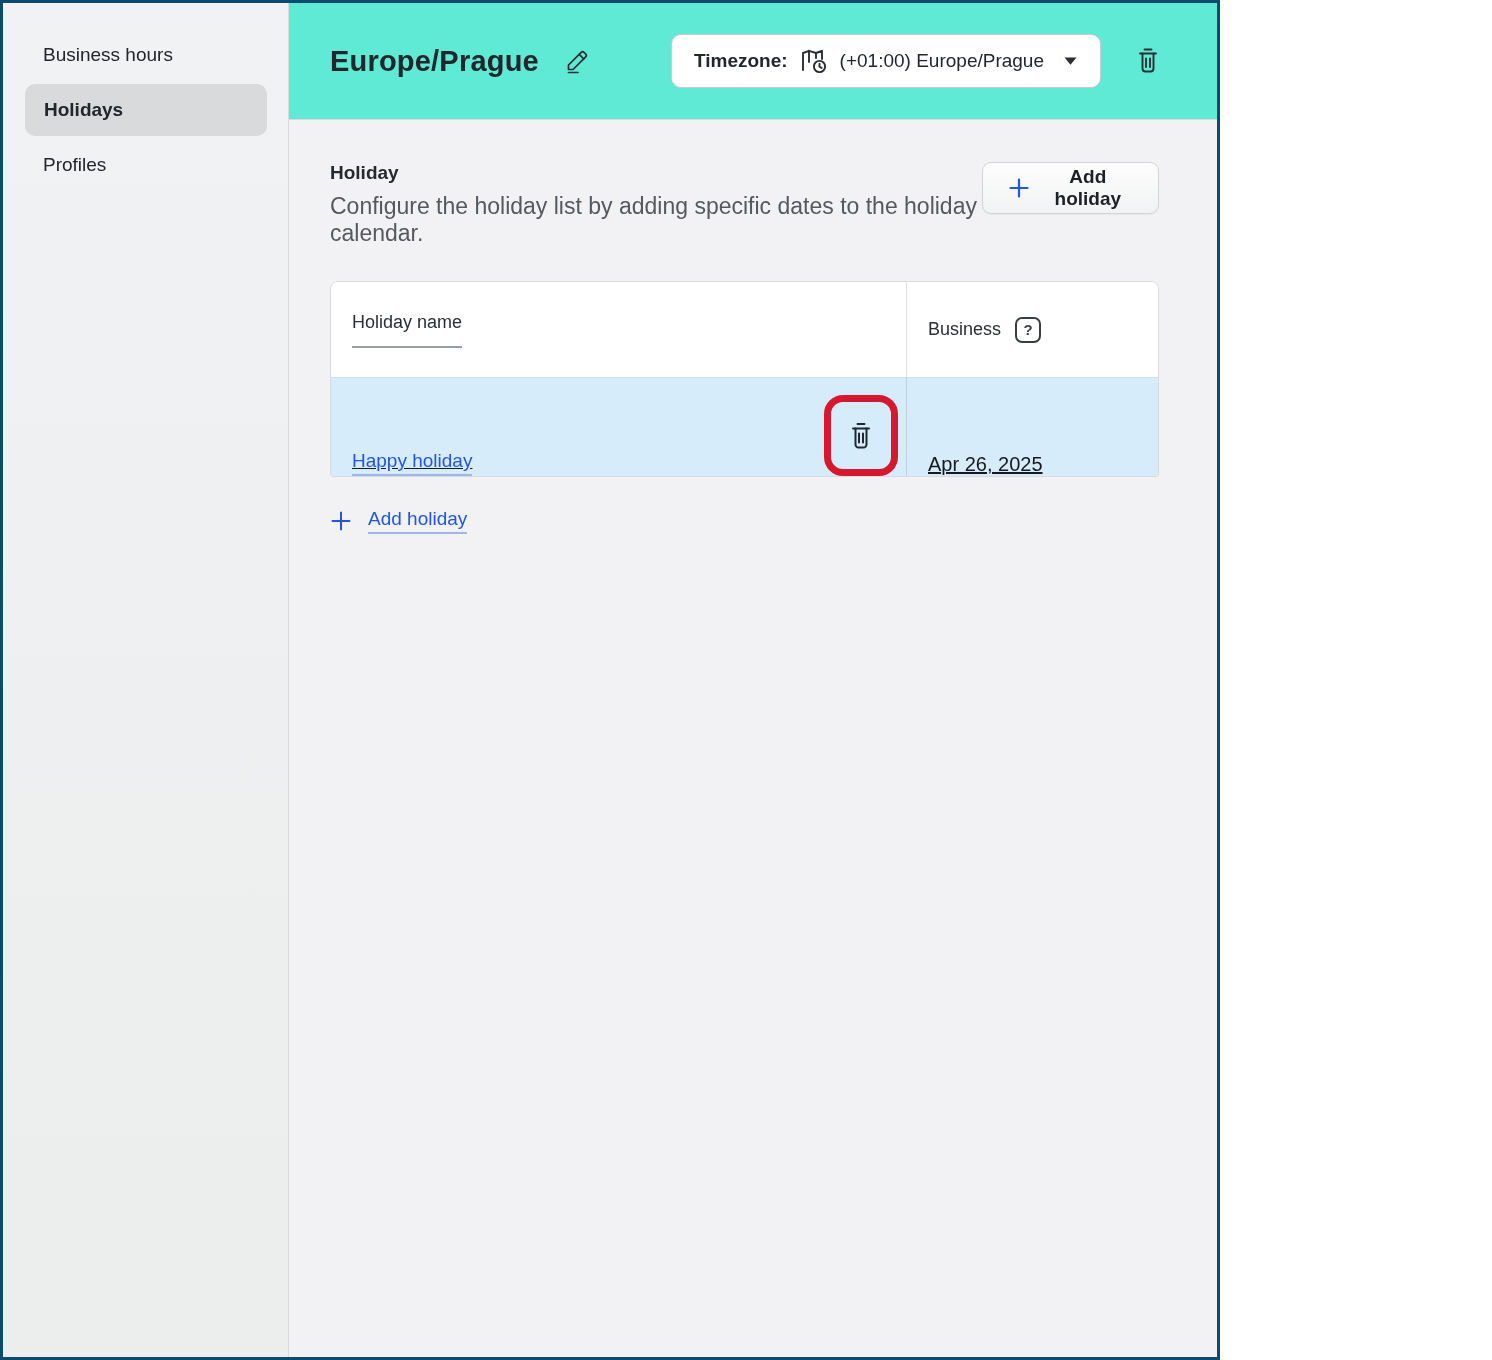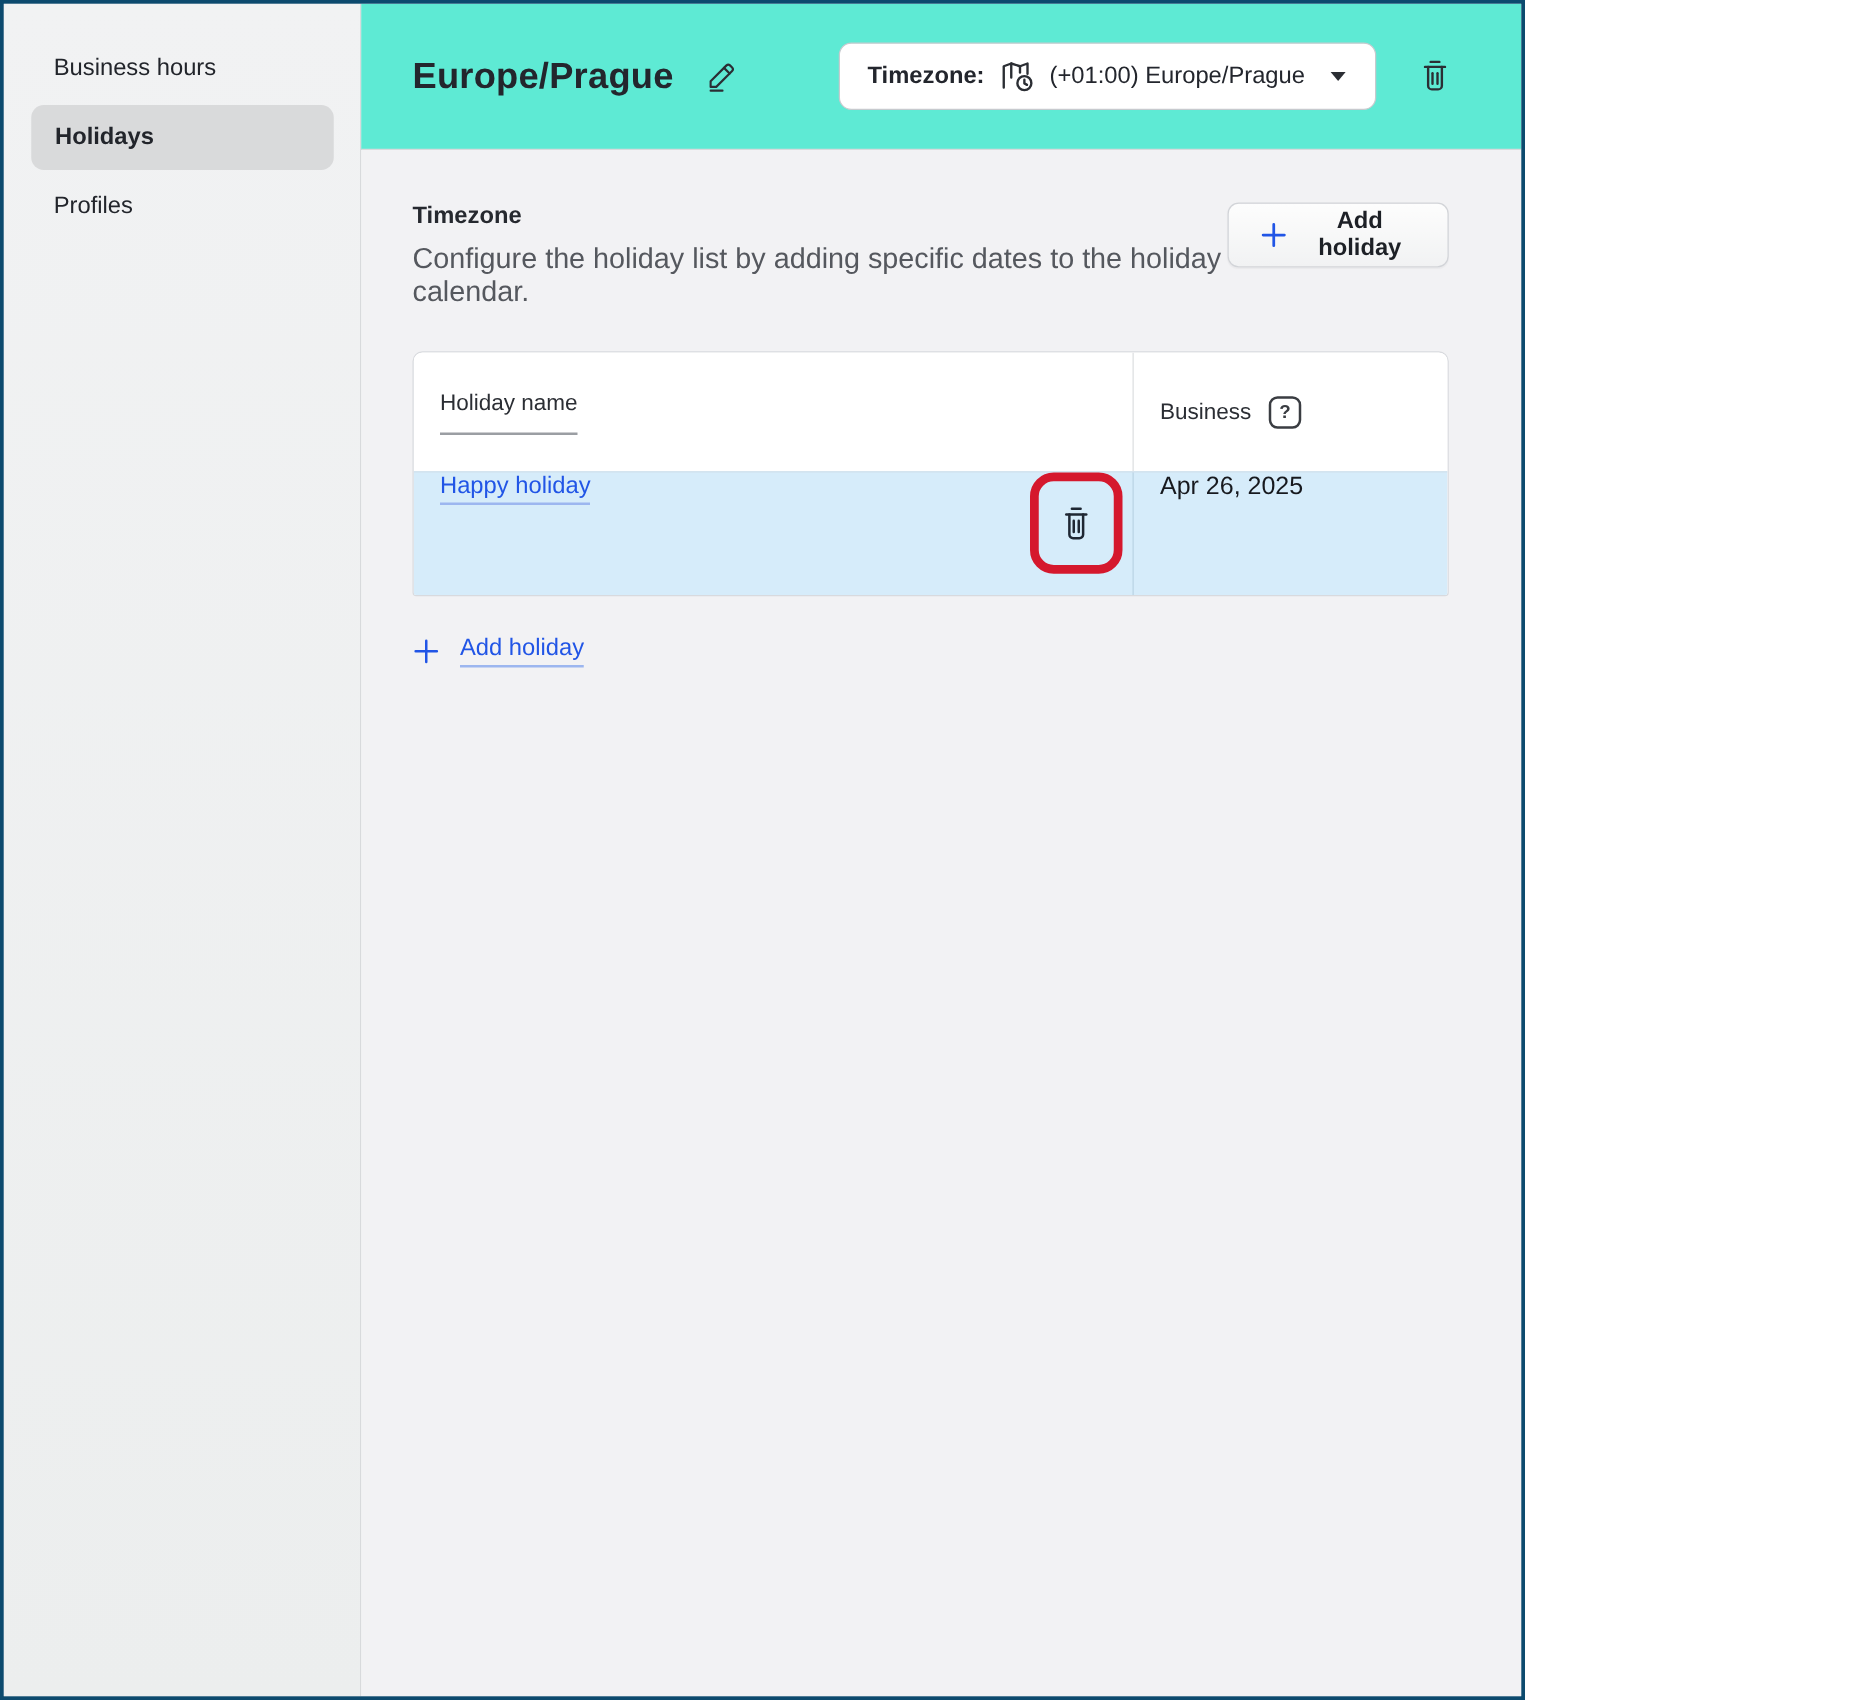--- a/index.html
+++ b/index.html
@@ -98,24 +98,25 @@
   .q-icon {
     margin-left: 14px;
     width: 26px; height: 26px;
     border: 2px solid #3a3d42; border-radius: 7px;
     display: inline-flex; align-items: center; justify-content: center;
     font-size: 15px; font-weight: bold; color: #3a3d42;
     cursor: pointer;
   }
   .trow { height: 99px; background: #d6ecfa; border-top: 1px solid #cfe0ec; }
   .td {
-    display: flex; align-items: flex-start;
+    display: flex; align-items: flex-end;
     padding-left: 21px;
     font-size: 20px; color: #17191e;
     border-right: 1px solid rgba(120,150,175,.28);
+    text-decoration: underline;
   }
   .td:last-child { border-right: none; }
   .name-cell { justify-content: space-between; padding-right: 8px; }
   .row-link {
     font-size: 19px; color: #2155e6; text-decoration: none;
     border-bottom: 2px solid #9cb6ef; padding-bottom: 2px; cursor: pointer;
   }
   .annotation {
     width: 74px; height: 81px;
     border: 7px solid #d5182d;
@@ -187,21 +188,21 @@
             <path d="M15 11.5v8.5"></path>
           </svg>
         </span>
       </button>
     </header>
 
     <section class="content">
 
       <div class="section-head">
         <div>
-          <h2 class="section-title">Timezone</h2>
+          <h2 class="section-title">Holiday</h2>
           <p class="section-desc">Configure the holiday list by adding specific dates to the holiday calendar.</p>
         </div>
         <button class="add-btn">
           <span>
             <svg width="22" height="22" viewBox="0 0 22 22" stroke="#2155e6" stroke-width="2.2" stroke-linecap="round">
               <path d="M11 2.5v17M2.5 11h17"></path>
             </svg>
           </span>
           <span>Add holiday</span>
         </button>

